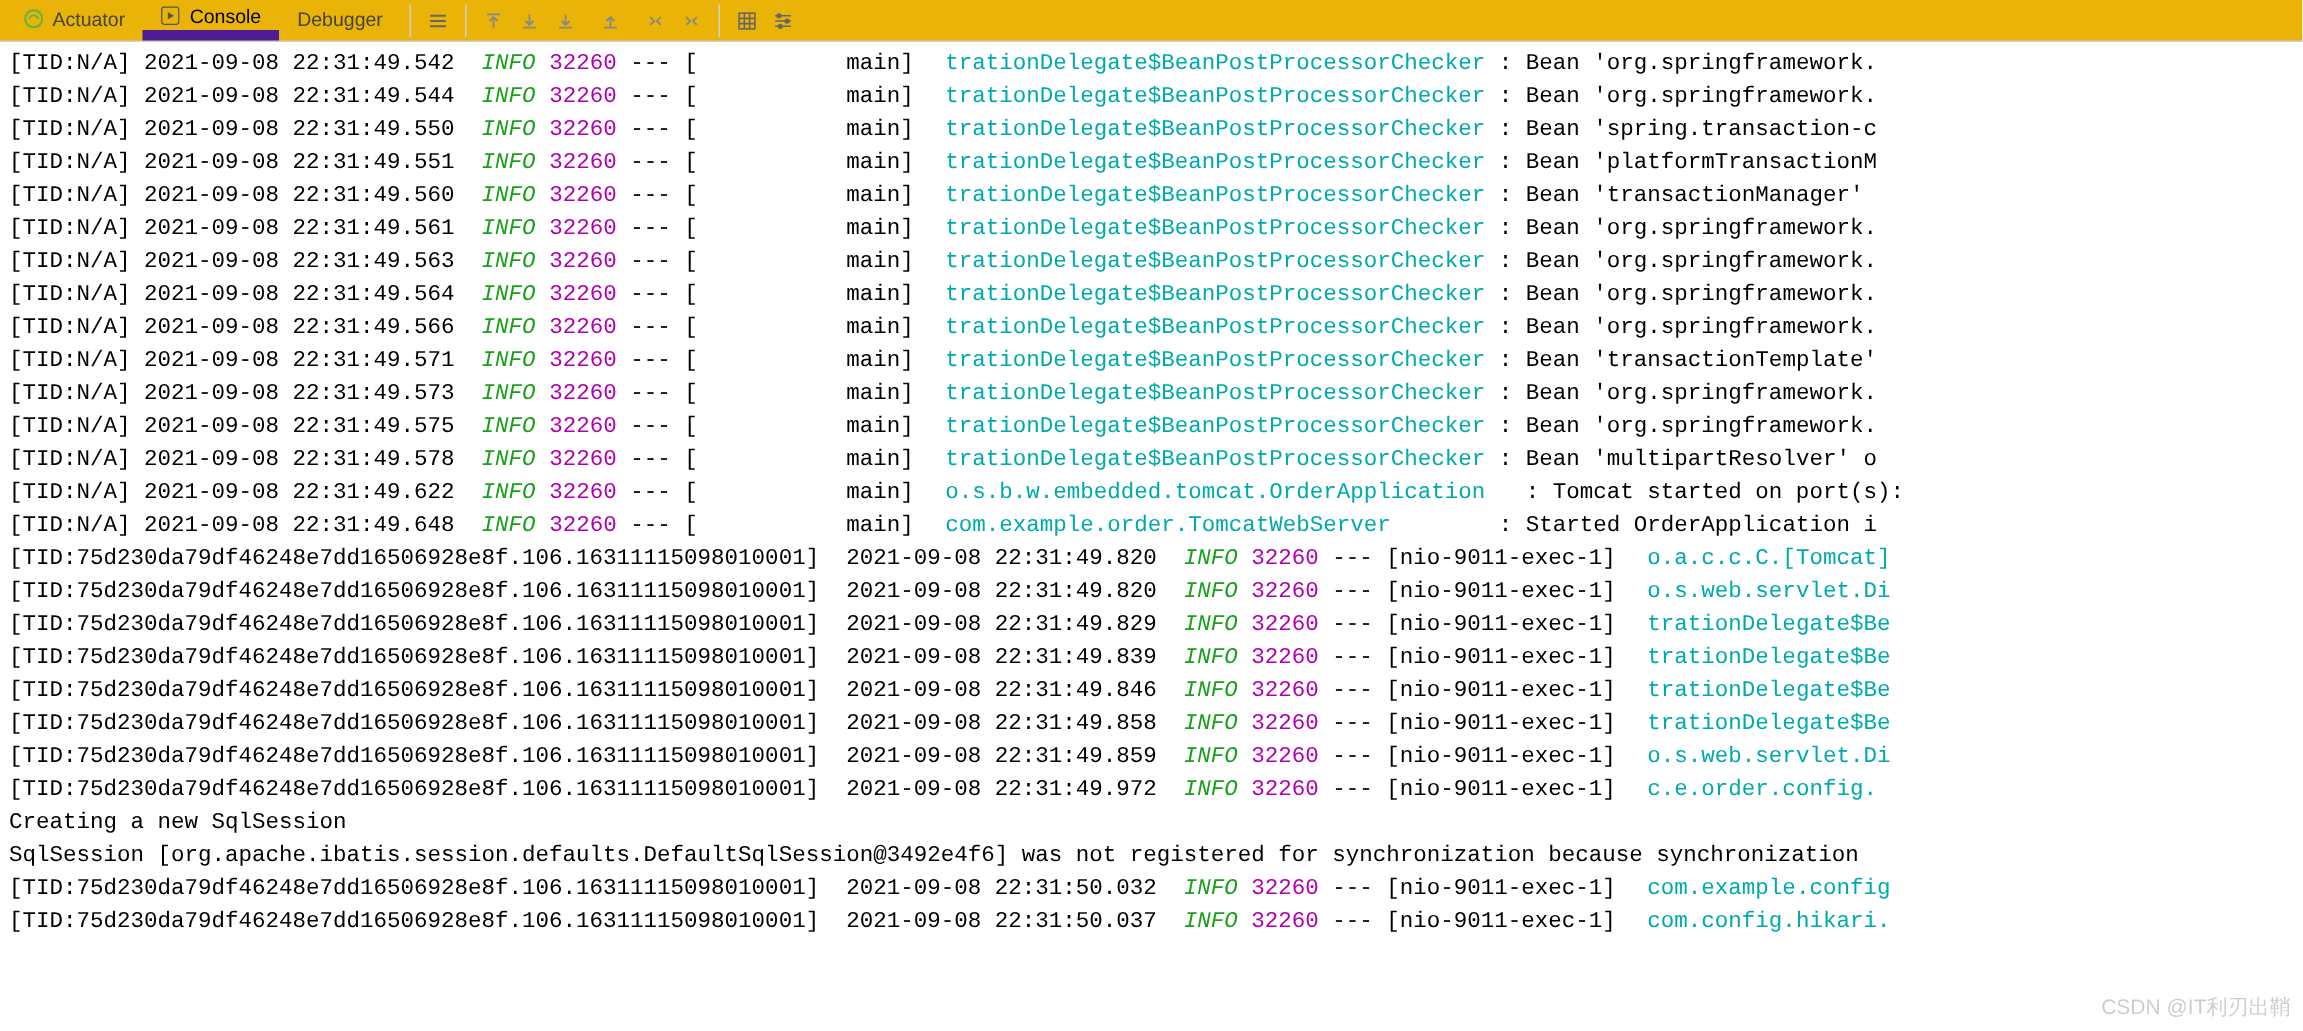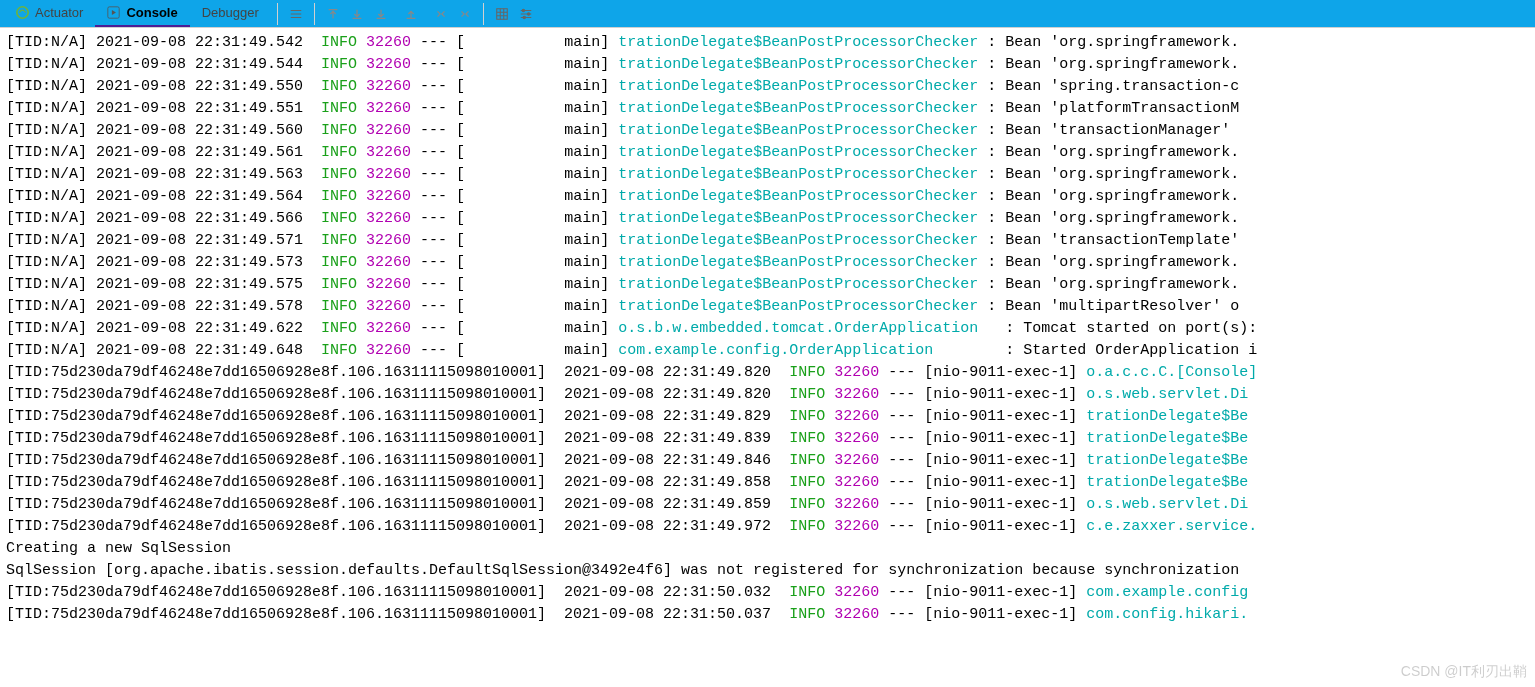--- a/index.html
+++ b/index.html
@@ -1,28 +1,28 @@
 <!DOCTYPE html>
 <html><head>
 <meta charset="utf-8">
 <style>
   * { margin:0; padding:0; box-sizing:border-box; }
   html,body { width:1535px; height:687px; font-family:"Segoe UI",Arial,sans-serif; background:#fff; overflow:hidden; }
-  .toolbar { display:flex; align-items:center; height:28px; border-bottom:1px solid #d0d0d0; padding:0 4px; gap:0; user-select:none; background:#0ea5e9; }
+  .toolbar { display:flex; align-items:center; height:28px; border-bottom:1px solid #d0d0d0; padding:0 4px; gap:0; user-select:none; background:#eab308; }
   .tab { display:flex; align-items:center; gap:6px; padding:0 12px; height:27px; font-size:13px; color:#444; border-bottom:3px solid transparent; cursor:pointer; }
-  .tab.active { color:#000; border-bottom:2px solid #4c1d95; font-weight:700;text-align:right; }
+  .tab.active { color:#000; border-bottom:7px solid #4c1d95; font-weight:400;text-align:right; }
   .tab-ico { width:13px; height:13px; display:inline-block; }
   .divider { width:1px; height:22px; background:#d0d0d0; margin:0 6px; }
   .tool-btn { width:24px; height:24px; display:flex; align-items:center; justify-content:center; color:#777; cursor:pointer; }
   .tool-btn svg { width:14px; height:14px; }
   .sp { width:6px; }
   .console { font-family:Consolas,"Courier New",monospace; font-size:15px; line-height:22px; white-space:pre; padding:4px 0 0 6px; color:#000; letter-spacing:0px; overflow:hidden; }
-  .lvl  { color:#1aa01a; }
+  .lvl  { color:#1aa01a;font-style:italic; }
   .pid  { color:#b100b1; }
-  .logger { color:#00aaaa; }
+  .logger { color:#00aaaa;margin-left:12px; }
   .watermark { position:fixed; right:8px; bottom:6px; color:rgba(0,0,0,.20); font-size:14px; font-family:Arial,sans-serif; pointer-events:none;margin-left:20px; }
 </style>
 </head>
 <body>
 
 <div class="toolbar">
   <div class="tab">
     <span class="tab-ico">
       <svg viewBox="0 0 16 16">
           <circle cx="8" cy="8" r="7" fill="none" stroke="#6db33f" stroke-width="2"></circle>
@@ -106,27 +106,27 @@
 [TID:N/A] 2021-09-08 22:31:49.560  <span class="lvl">INFO</span> <span class="pid">32260</span> --- [           main] <span class="logger">trationDelegate$BeanPostProcessorChecker</span> : Bean 'transactionManager' 
 [TID:N/A] 2021-09-08 22:31:49.561  <span class="lvl">INFO</span> <span class="pid">32260</span> --- [           main] <span class="logger">trationDelegate$BeanPostProcessorChecker</span> : Bean 'org.springframework.
 [TID:N/A] 2021-09-08 22:31:49.563  <span class="lvl">INFO</span> <span class="pid">32260</span> --- [           main] <span class="logger">trationDelegate$BeanPostProcessorChecker</span> : Bean 'org.springframework.
 [TID:N/A] 2021-09-08 22:31:49.564  <span class="lvl">INFO</span> <span class="pid">32260</span> --- [           main] <span class="logger">trationDelegate$BeanPostProcessorChecker</span> : Bean 'org.springframework.
 [TID:N/A] 2021-09-08 22:31:49.566  <span class="lvl">INFO</span> <span class="pid">32260</span> --- [           main] <span class="logger">trationDelegate$BeanPostProcessorChecker</span> : Bean 'org.springframework.
 [TID:N/A] 2021-09-08 22:31:49.571  <span class="lvl">INFO</span> <span class="pid">32260</span> --- [           main] <span class="logger">trationDelegate$BeanPostProcessorChecker</span> : Bean 'transactionTemplate'
 [TID:N/A] 2021-09-08 22:31:49.573  <span class="lvl">INFO</span> <span class="pid">32260</span> --- [           main] <span class="logger">trationDelegate$BeanPostProcessorChecker</span> : Bean 'org.springframework.
 [TID:N/A] 2021-09-08 22:31:49.575  <span class="lvl">INFO</span> <span class="pid">32260</span> --- [           main] <span class="logger">trationDelegate$BeanPostProcessorChecker</span> : Bean 'org.springframework.
 [TID:N/A] 2021-09-08 22:31:49.578  <span class="lvl">INFO</span> <span class="pid">32260</span> --- [           main] <span class="logger">trationDelegate$BeanPostProcessorChecker</span> : Bean 'multipartResolver' o
 [TID:N/A] 2021-09-08 22:31:49.622  <span class="lvl">INFO</span> <span class="pid">32260</span> --- [           main] <span class="logger">o.s.b.w.embedded.tomcat.OrderApplication  </span> : Tomcat started on port(s):
-[TID:N/A] 2021-09-08 22:31:49.648  <span class="lvl">INFO</span> <span class="pid">32260</span> --- [           main] <span class="logger">com.example.config.OrderApplication       </span> : Started OrderApplication i
-[TID:75d230da79df46248e7dd16506928e8f.106.16311115098010001]  2021-09-08 22:31:49.820  <span class="lvl">INFO</span> <span class="pid">32260</span> --- [nio-9011-exec-1] <span class="logger">o.a.c.c.C.[Console]</span>
+[TID:N/A] 2021-09-08 22:31:49.648  <span class="lvl">INFO</span> <span class="pid">32260</span> --- [           main] <span class="logger">com.example.order.TomcatWebServer       </span> : Started OrderApplication i
+[TID:75d230da79df46248e7dd16506928e8f.106.16311115098010001]  2021-09-08 22:31:49.820  <span class="lvl">INFO</span> <span class="pid">32260</span> --- [nio-9011-exec-1] <span class="logger">o.a.c.c.C.[Tomcat]</span>
 [TID:75d230da79df46248e7dd16506928e8f.106.16311115098010001]  2021-09-08 22:31:49.820  <span class="lvl">INFO</span> <span class="pid">32260</span> --- [nio-9011-exec-1] <span class="logger">o.s.web.servlet.Di</span>
 [TID:75d230da79df46248e7dd16506928e8f.106.16311115098010001]  2021-09-08 22:31:49.829  <span class="lvl">INFO</span> <span class="pid">32260</span> --- [nio-9011-exec-1] <span class="logger">trationDelegate$Be</span>
 [TID:75d230da79df46248e7dd16506928e8f.106.16311115098010001]  2021-09-08 22:31:49.839  <span class="lvl">INFO</span> <span class="pid">32260</span> --- [nio-9011-exec-1] <span class="logger">trationDelegate$Be</span>
 [TID:75d230da79df46248e7dd16506928e8f.106.16311115098010001]  2021-09-08 22:31:49.846  <span class="lvl">INFO</span> <span class="pid">32260</span> --- [nio-9011-exec-1] <span class="logger">trationDelegate$Be</span>
 [TID:75d230da79df46248e7dd16506928e8f.106.16311115098010001]  2021-09-08 22:31:49.858  <span class="lvl">INFO</span> <span class="pid">32260</span> --- [nio-9011-exec-1] <span class="logger">trationDelegate$Be</span>
 [TID:75d230da79df46248e7dd16506928e8f.106.16311115098010001]  2021-09-08 22:31:49.859  <span class="lvl">INFO</span> <span class="pid">32260</span> --- [nio-9011-exec-1] <span class="logger">o.s.web.servlet.Di</span>
-[TID:75d230da79df46248e7dd16506928e8f.106.16311115098010001]  2021-09-08 22:31:49.972  <span class="lvl">INFO</span> <span class="pid">32260</span> --- [nio-9011-exec-1] <span class="logger">c.e.zaxxer.service.</span>
+[TID:75d230da79df46248e7dd16506928e8f.106.16311115098010001]  2021-09-08 22:31:49.972  <span class="lvl">INFO</span> <span class="pid">32260</span> --- [nio-9011-exec-1] <span class="logger">c.e.order.config.</span>
 Creating a new SqlSession
 SqlSession [org.apache.ibatis.session.defaults.DefaultSqlSession@3492e4f6] was not registered for synchronization because synchronization
 [TID:75d230da79df46248e7dd16506928e8f.106.16311115098010001]  2021-09-08 22:31:50.032  <span class="lvl">INFO</span> <span class="pid">32260</span> --- [nio-9011-exec-1] <span class="logger">com.example.config</span>
 [TID:75d230da79df46248e7dd16506928e8f.106.16311115098010001]  2021-09-08 22:31:50.037  <span class="lvl">INFO</span> <span class="pid">32260</span> --- [nio-9011-exec-1] <span class="logger">com.config.hikari.</span></div>
 
 <div class="watermark">CSDN @IT利刃出鞘</div>
 
 </body></html>

